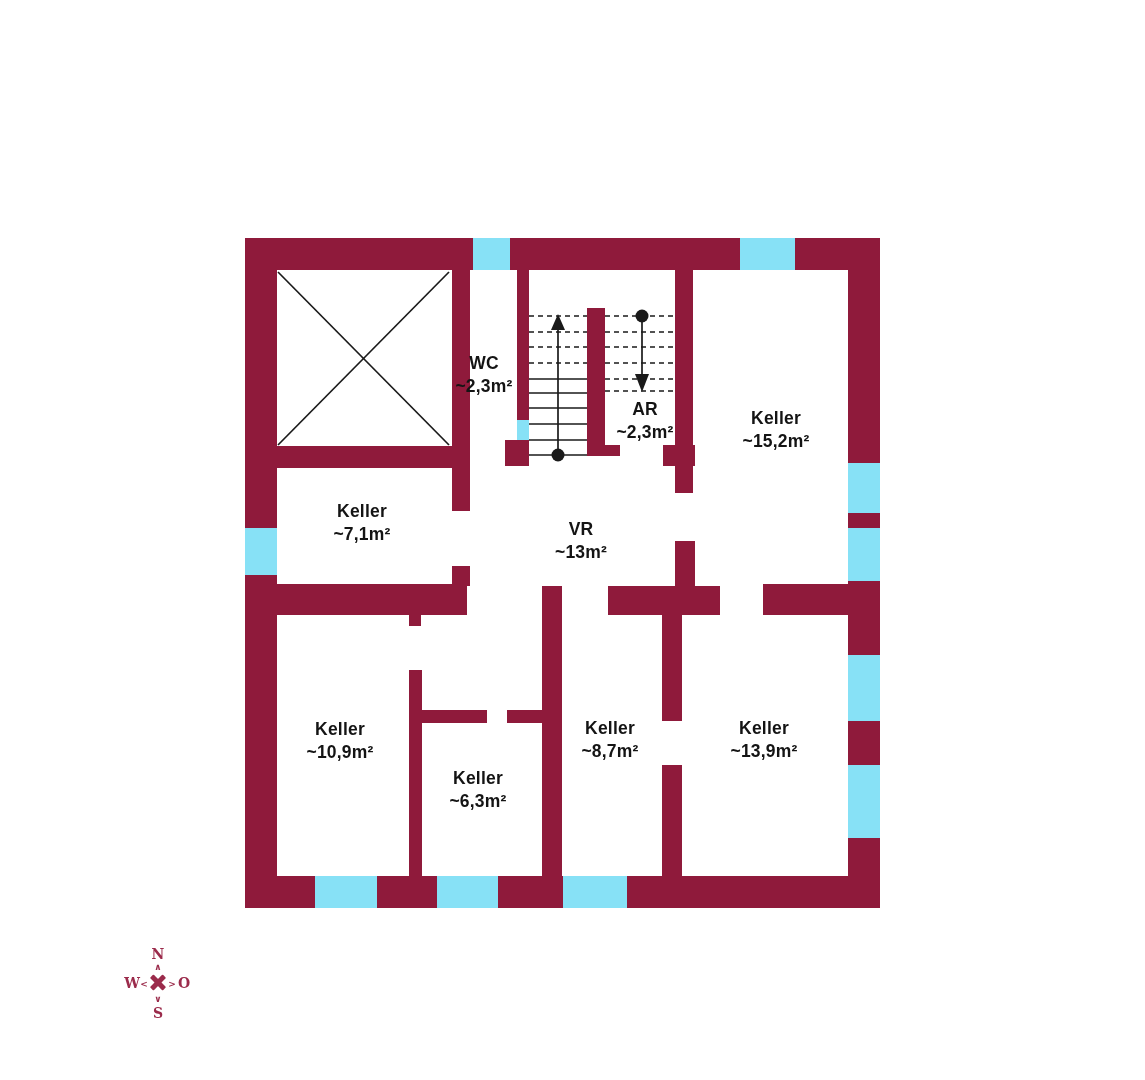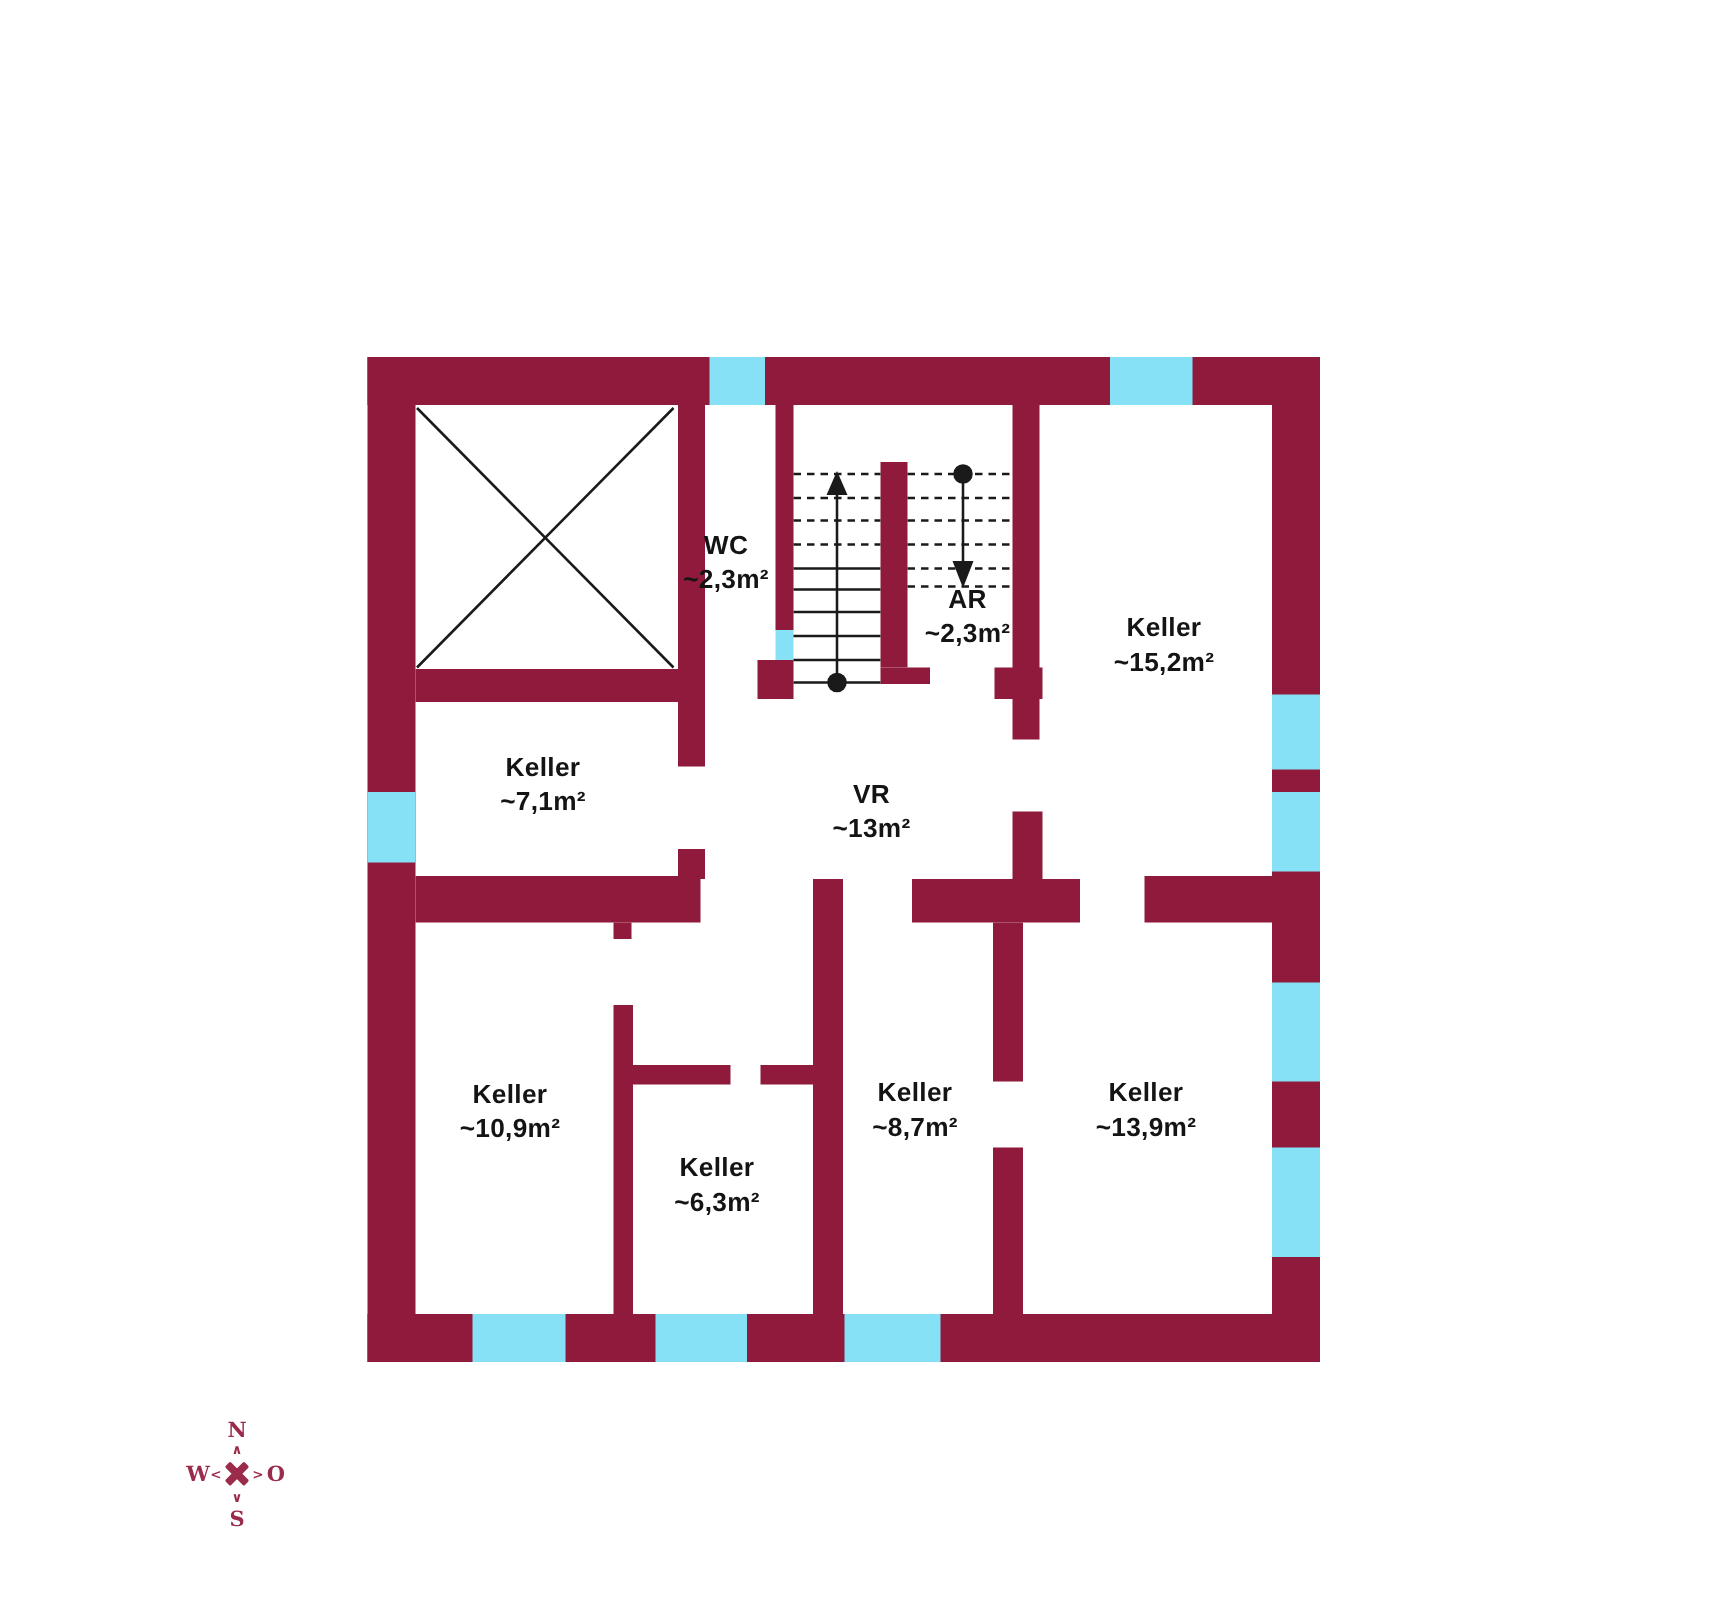--- a/index.html
+++ b/index.html
@@ -112,21 +112,21 @@
       <line x1="642" y1="278" x2="642" y2="338" stroke="#1a1a1a" stroke-width="1.7"></line>
       <polygon points="642,354 635,336 649,336" fill="#1a1a1a"></polygon>
       <circle cx="642" cy="278" r="6.5" fill="#1a1a1a"></circle>
     </svg>
 
   <div class="layer">
       <div class="room-label" style="left: 484px; top: 337px;">
       <div>WC</div>
       <div>~2,3m²</div>
     </div>
-      <div class="room-label" style="left: 645px; top: 373px;">
+      <div class="room-label" style="left: 645px; top: 383px;">
       <div>AR</div>
       <div>~2,3m²</div>
     </div>
       <div class="room-label" style="left: 776px; top: 392px;">
       <div>Keller</div>
       <div>~15,2m²</div>
     </div>
       <div class="room-label" style="left: 362px; top: 485px;">
       <div>Keller</div>
       <div>~7,1m²</div>

